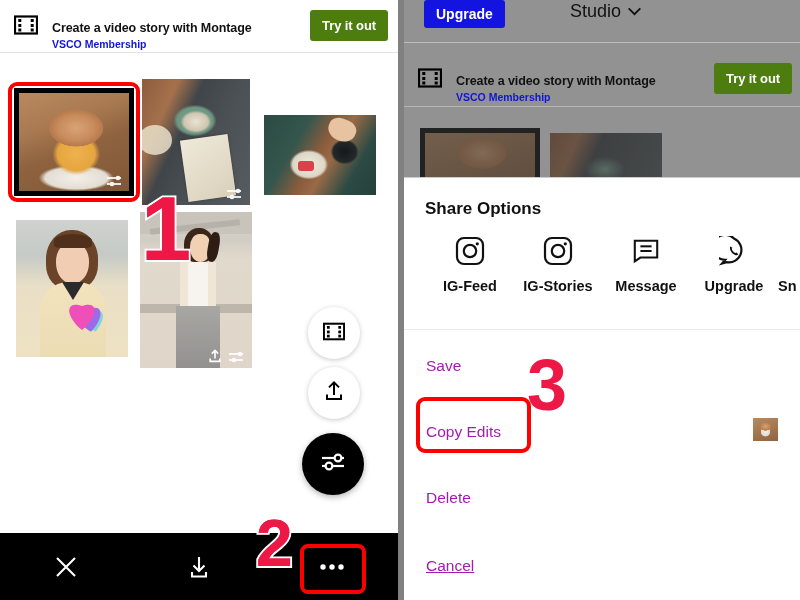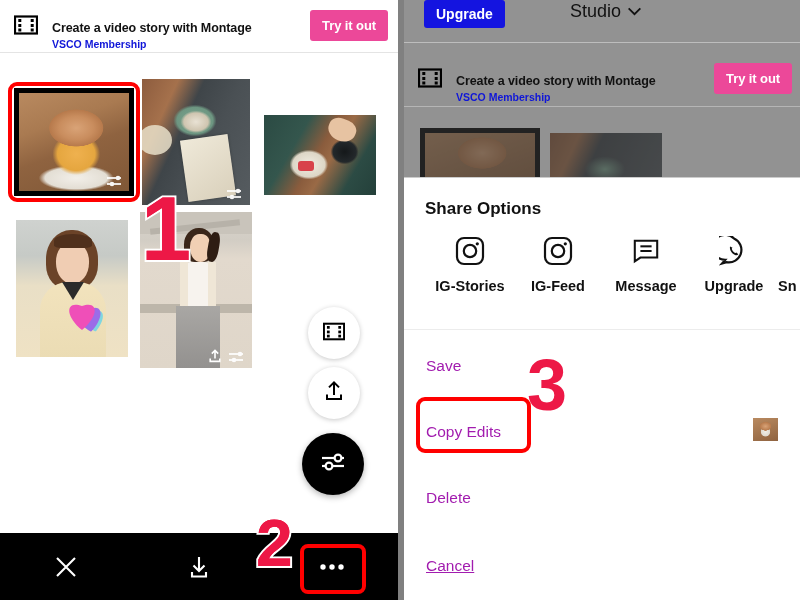--- a/index.html
+++ b/index.html
@@ -19,21 +19,21 @@
   .promo-bar{
     position:absolute;left:0;top:0;width:398px;height:50px;
     background:#ffffff;display:flex;align-items:center;
     box-sizing:border-box;padding:0 10px 0 14px;
   }
   .promo-icon{width:24px;height:20px;flex:0 0 24px;margin-right:14px;}
   .promo-text{flex:1 1 auto;line-height:1.25;}
   .promo-title{font-size:12.5px;font-weight:bold;color:#111;letter-spacing:-0.1px;margin-top:22px;}
   .promo-sub{font-size:10.5px;font-weight:bold;color:#1016d8;margin-top:2px;}
   .try-btn{
-    flex:0 0 auto;background:#ec4899;color:#fff;border:none;
+    flex:0 0 auto;background:#4d7c0f;color:#fff;border:none;
     font-family:"Liberation Sans",sans-serif;
     font-size:13px;font-weight:bold;padding:8px 12px;border-radius:3px;
     cursor:pointer;letter-spacing:-0.1px;
   }
   .promo-divider{
     position:absolute;left:0;top:52px;width:398px;height:1px;background:#e4e4e4;
   }
 
   
   .grid{position:absolute;left:0;top:60px;width:398px;height:470px;}
@@ -385,31 +385,31 @@
 
       <div class="share-row">
         <div class="share-item">
           <span class="share-ico">
             <svg viewBox="0 0 30 30" width="30" height="30">
               <rect x="2" y="2" width="26" height="26" rx="7" fill="none" stroke="#111" stroke-width="2.2"></rect>
               <circle cx="15" cy="15" r="6.2" fill="none" stroke="#111" stroke-width="2.2"></circle>
               <circle cx="22.3" cy="7.8" r="1.6" fill="#111"></circle>
             </svg>
           </span>
-          <span class="share-lbl">IG-Stories</span>
+          <span class="share-lbl">IG-Feed</span>
         </div>
         <div class="share-item">
           <span class="share-ico">
             <svg viewBox="0 0 30 30" width="30" height="30">
               <rect x="2" y="2" width="26" height="26" rx="7" fill="none" stroke="#111" stroke-width="2.2"></rect>
               <circle cx="15" cy="15" r="6.2" fill="none" stroke="#111" stroke-width="2.2"></circle>
               <circle cx="22.3" cy="7.8" r="1.6" fill="#111"></circle>
             </svg>
           </span>
-          <span class="share-lbl">IG-Feed</span>
+          <span class="share-lbl">IG-Stories</span>
         </div>
         <div class="share-item">
           <span class="share-ico">
             <svg viewBox="0 0 30 30" width="28" height="28">
               <path d="M3 4 L27 4 L27 22 L9 22 L3 26 Z" fill="none" stroke="#111" stroke-width="2.2"></path>
               <line x1="9" y1="10" x2="21" y2="10" stroke="#111" stroke-width="2.2"></line>
               <line x1="9" y1="15" x2="21" y2="15" stroke="#111" stroke-width="2.2"></line>
             </svg>
           </span>
           <span class="share-lbl">Message</span>

